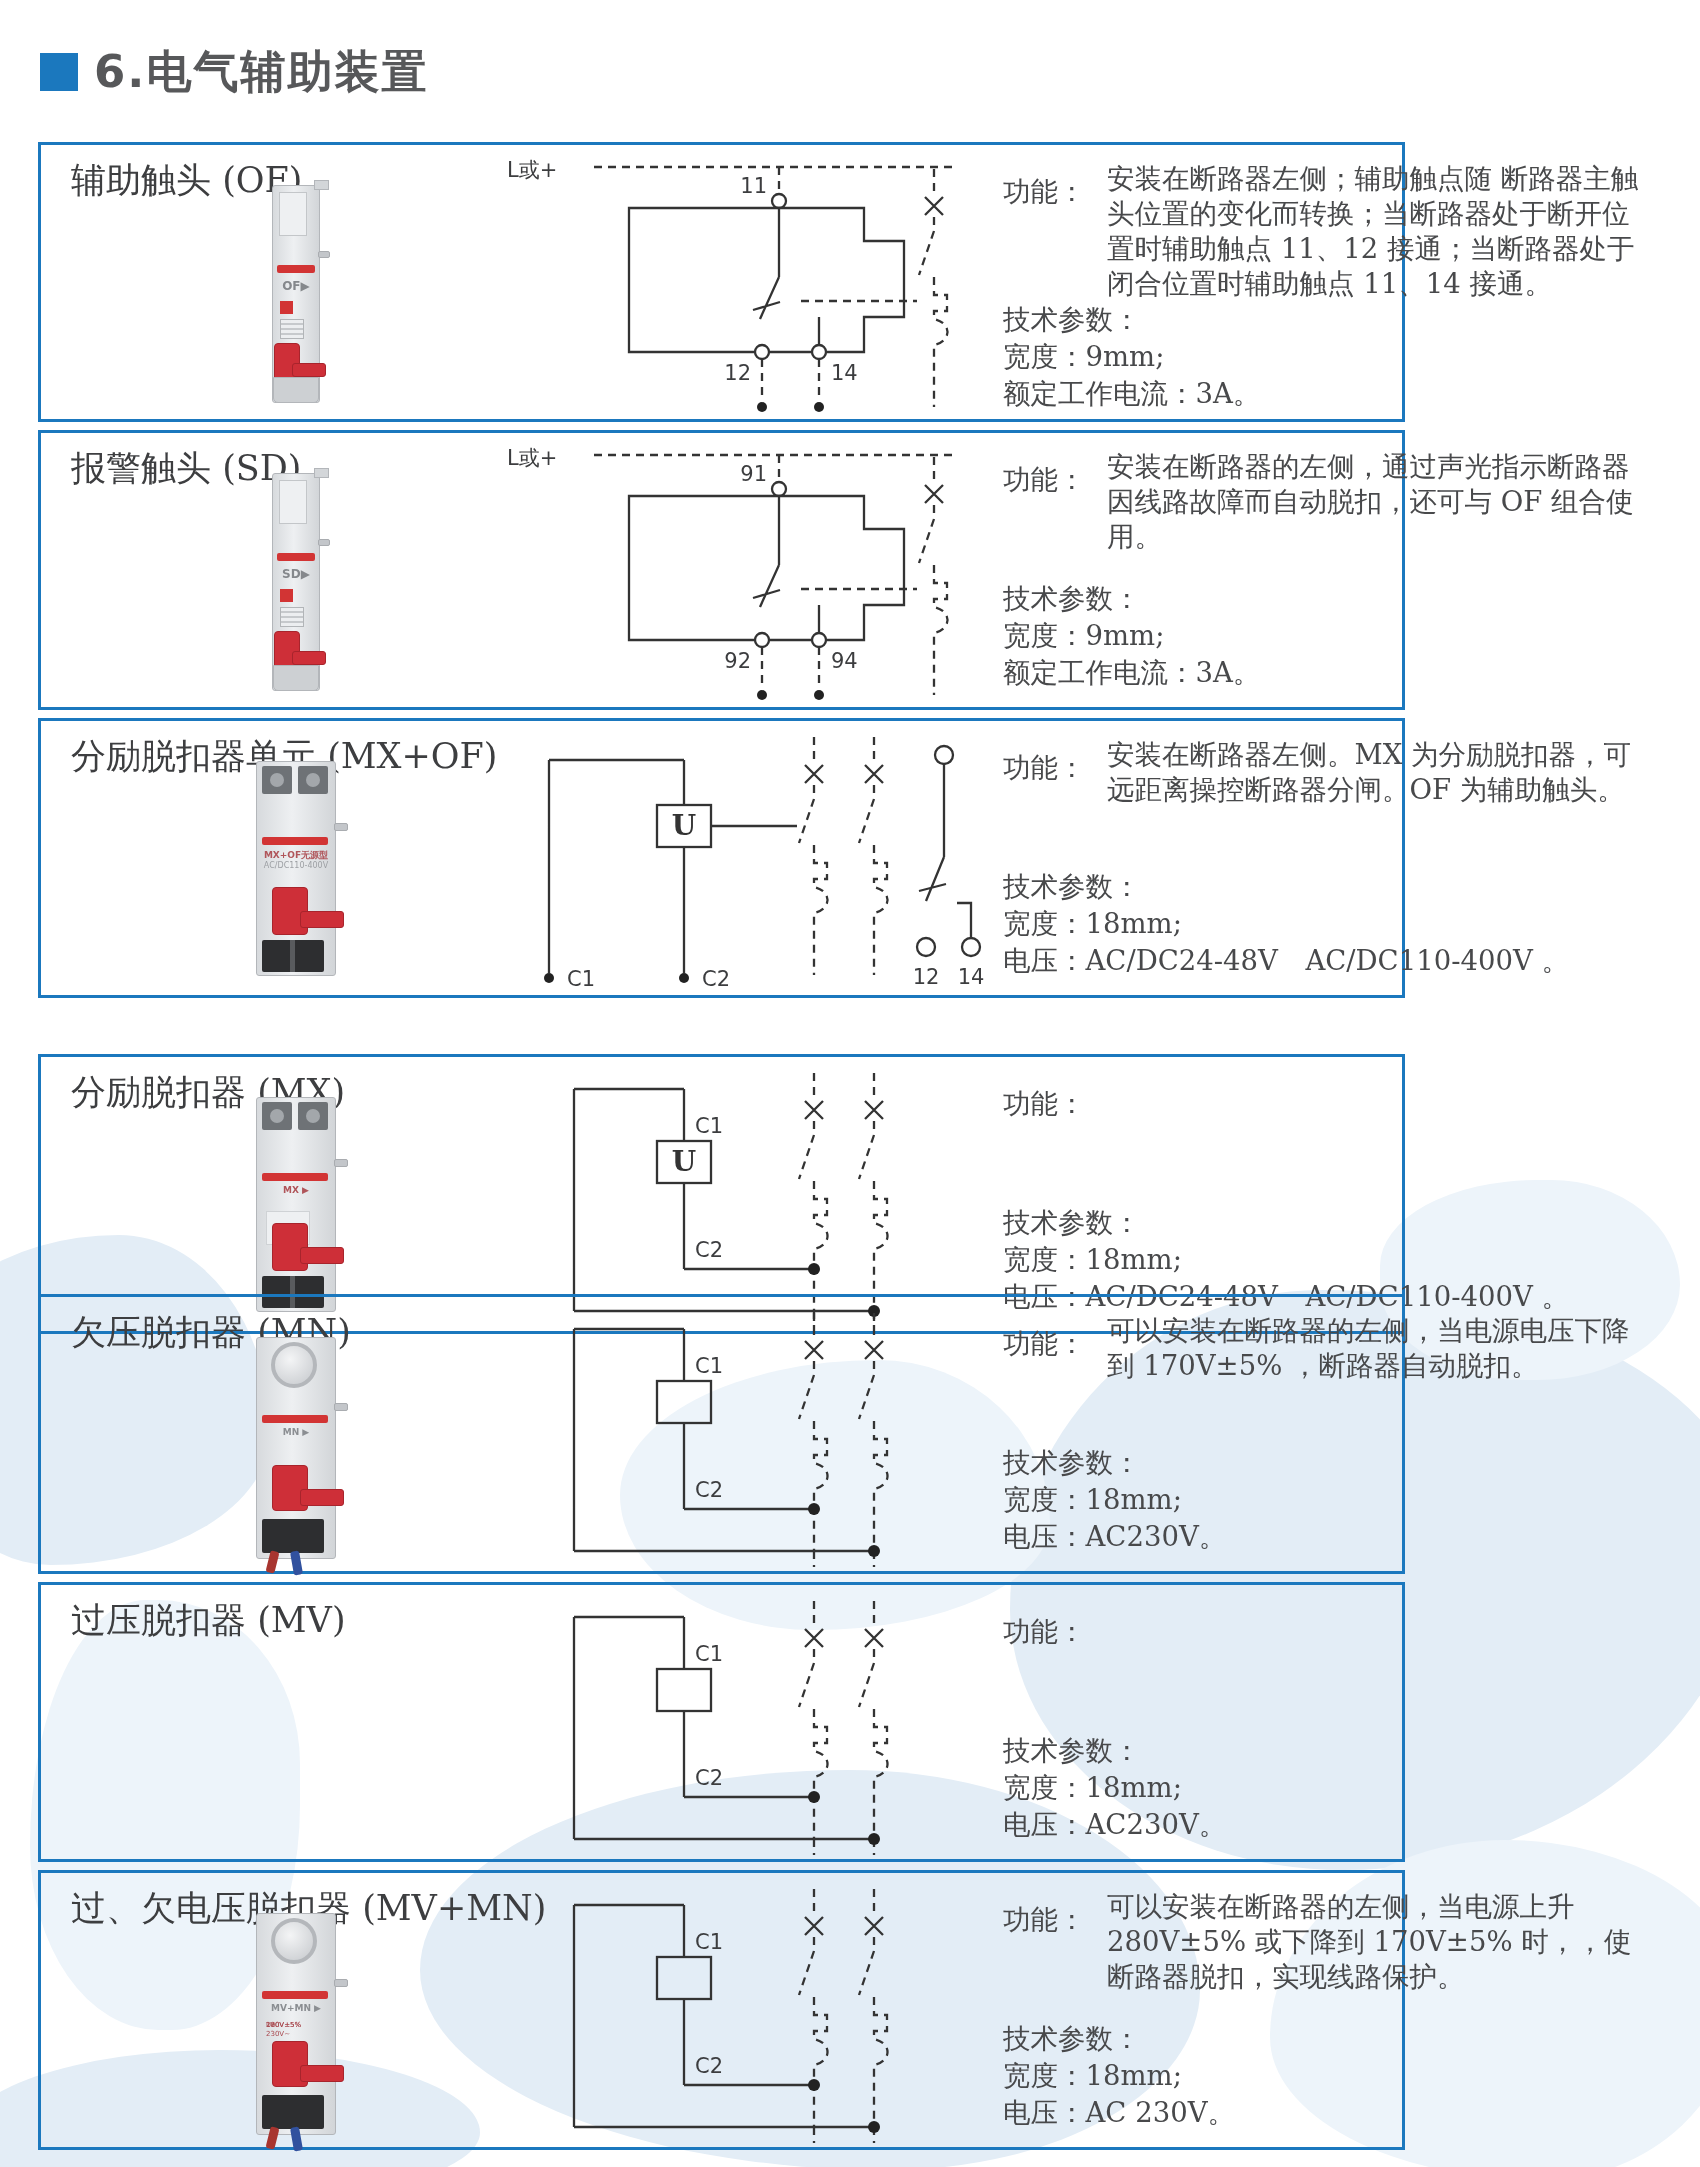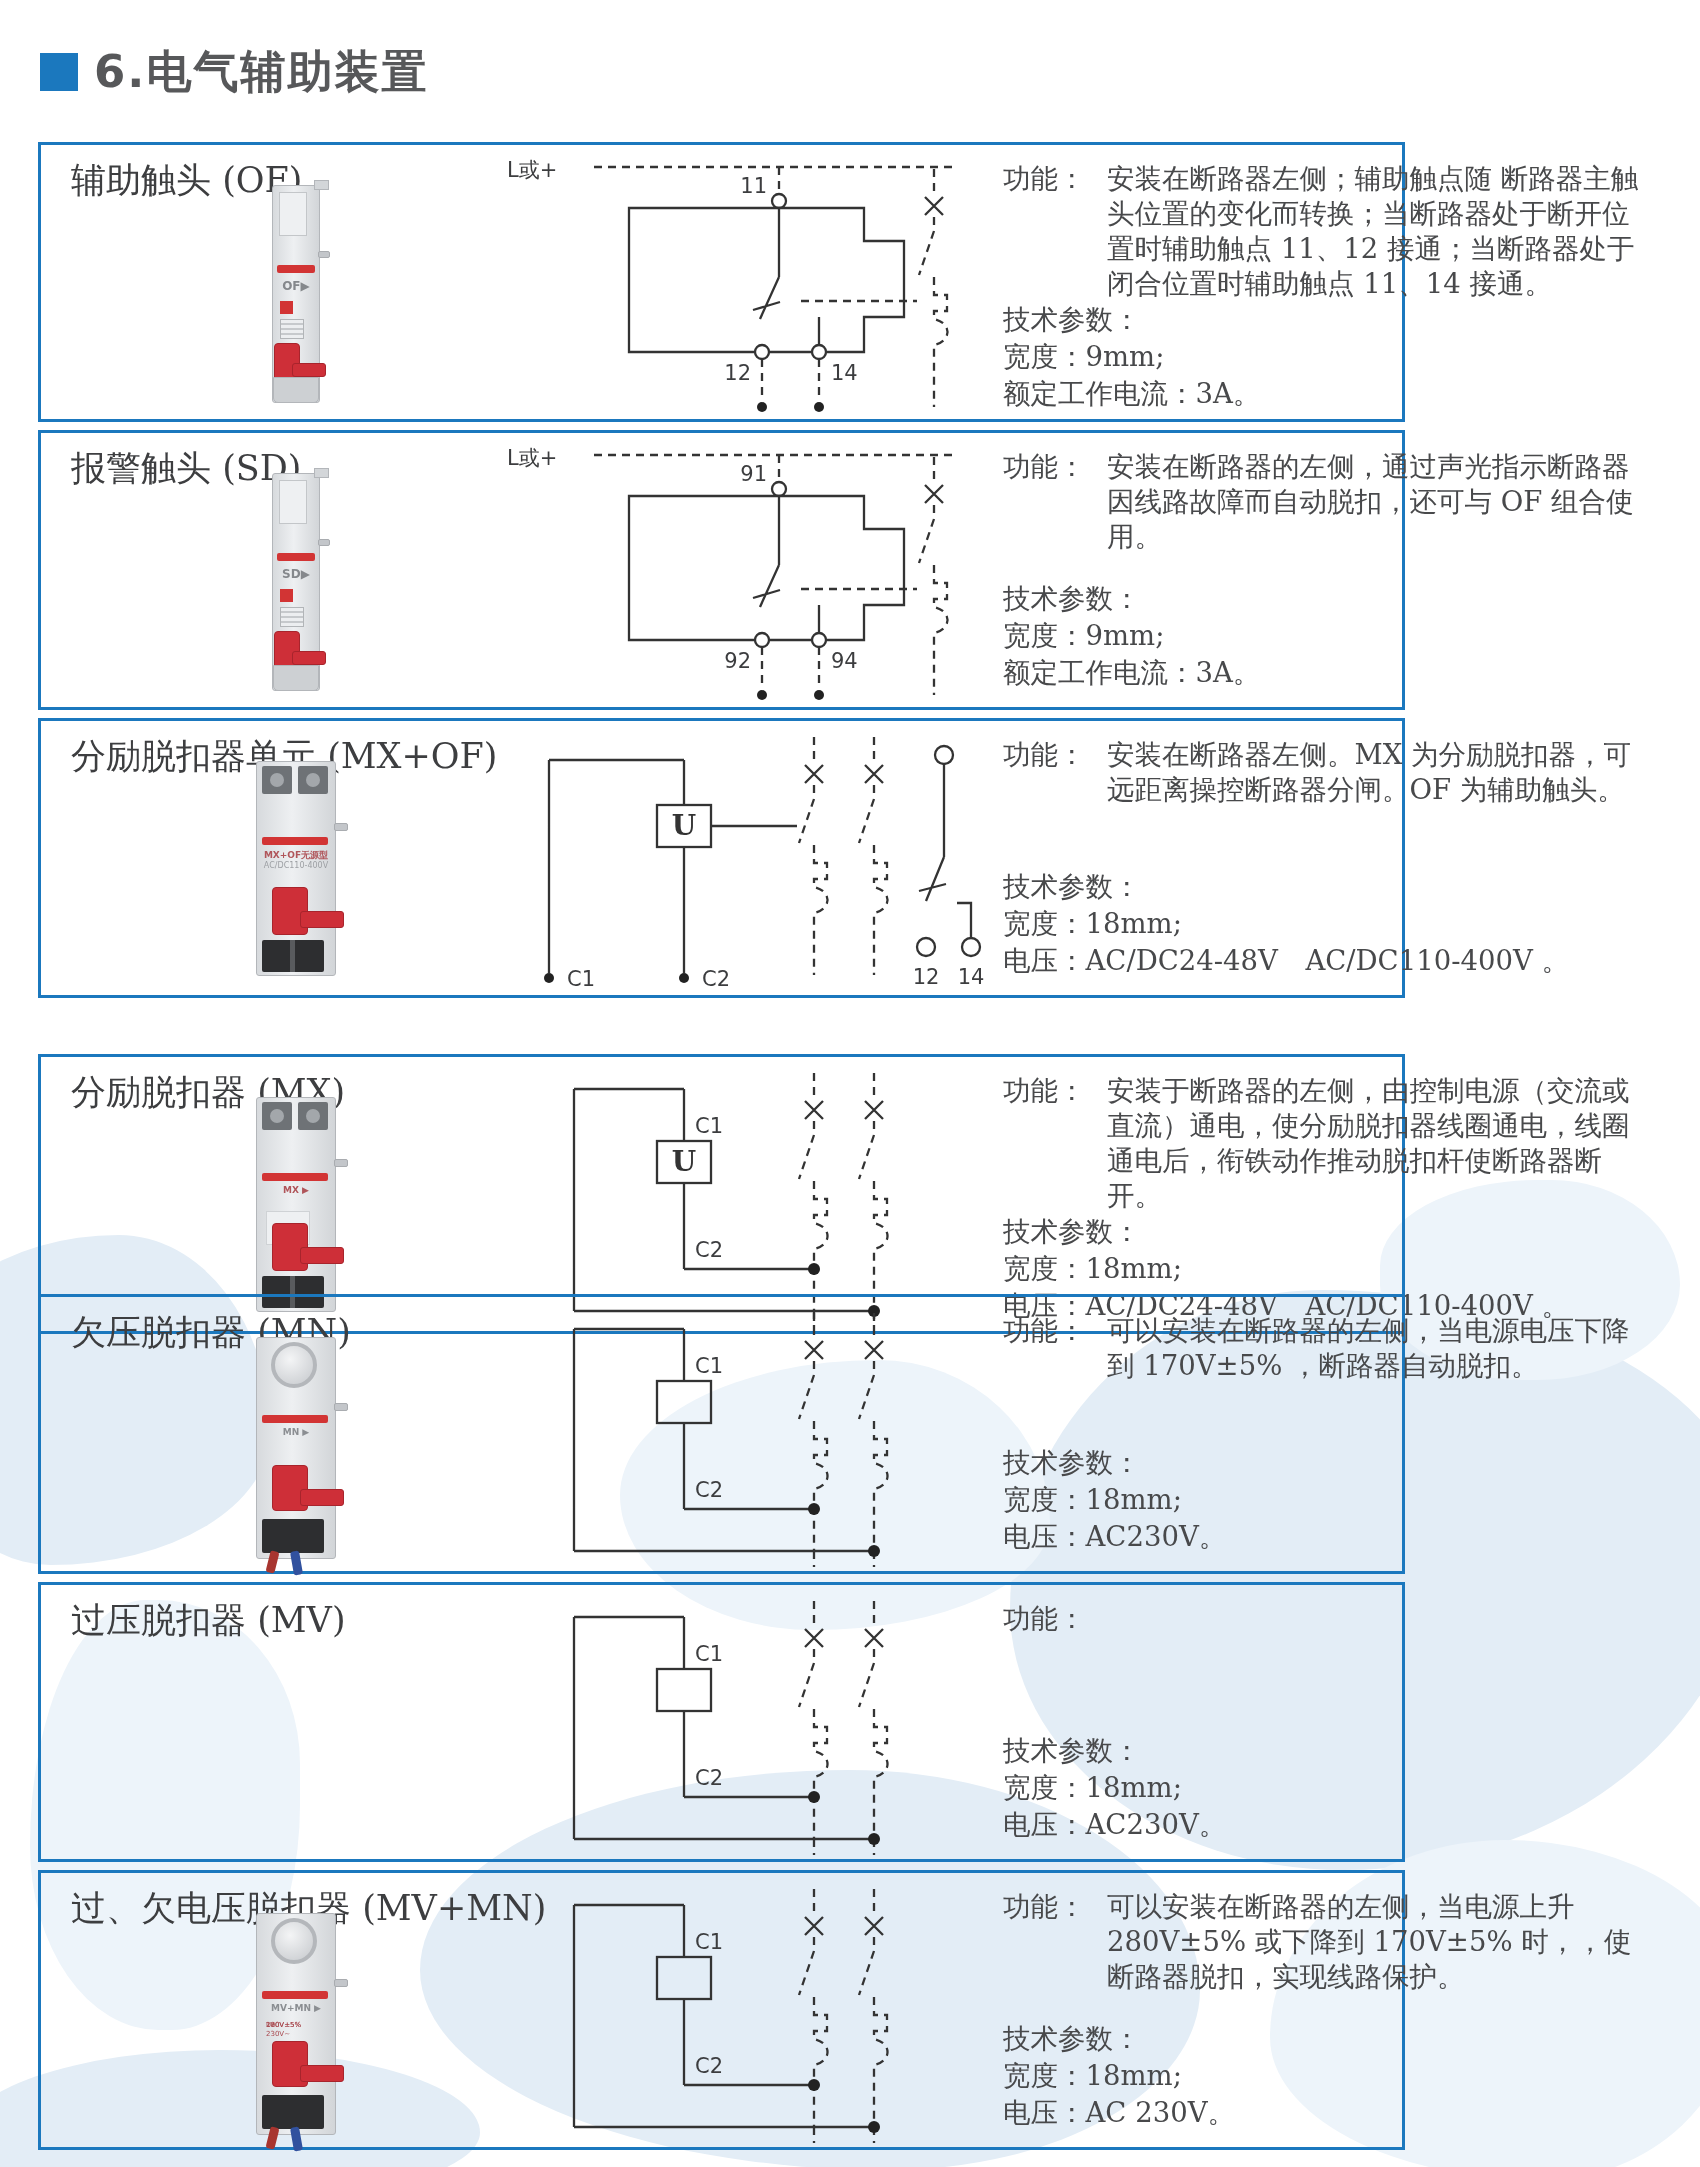--- a/index.html
+++ b/index.html
@@ -28,21 +28,21 @@
   .rowbox{position:absolute;left:38px;width:1367px;height:280px;border:3px solid #1b78be;
           box-sizing:border-box;z-index:1;background:transparent;}
   .r0{top:142px;} .r1{top:430px;} .r2{top:718px;} .r3{top:1054px;}
   .r4{top:1294px;} .r5{top:1582px;} .r6{top:1870px;}
 
   .rtitle{position:absolute;left:30px;top:12px;font-size:35px;color:#3d3e40;white-space:nowrap;}
 
   
   .txt{position:absolute;left:962px;top:8px;width:644px;height:258px;display:flex;flex-direction:column;}
   .func{display:flex;font-size:27.5px;line-height:35px;margin-top:8px;color:#48494b;}
-  .func .fl{flex:0 0 104px;white-space:nowrap;}
+  .func .fl{flex:0 0 104px;white-space:nowrap;margin-top:13px;}
   .func .fb{flex:1;}
   .tech{margin-top:auto;font-size:27.5px;line-height:37px;padding-bottom:8px;color:#48494b;}
 
   
   .diag{position:absolute;left:438px;top:4px;}
   .ln{stroke:#333;stroke-width:2.3;fill:none;}
   .dash{stroke:#333;stroke-width:2.3;fill:none;stroke-dasharray:8 6;}
   .term{fill:#fff;stroke:#333;stroke-width:2.3;}
   .dot{fill:#222;stroke:none;}
   .dtext{font-family:"DejaVu Sans",sans-serif;font-size:21px;fill:#3c3d3f;}
@@ -298,21 +298,20 @@
     <text class="dtext" x="216" y="196">C2</text>
     <use href="#pole" transform="translate(335,0)"></use>
     <use href="#pole" transform="translate(395,0)"></use>
     <path class="dash" d="M335,250 V266 M395,250 V266"></path>
     <circle class="dot" cx="335" cy="208" r="6"></circle>
     <circle class="dot" cx="395" cy="250" r="6"></circle>
   </svg>
   <div class="txt">
     <div class="func">
       <div class="fl">功能：</div>
-      <div class="fb">安装于断路器的左侧，由控制电源（交流或直流）通电，使分励脱扣器线圈通电，线圈通电后，衔铁动作推动脱扣杆使断路器断开。</div>
     </div>
     <div class="tech">
       <div>技术参数：</div>
       <div>宽度：18mm;</div>
       <div>电压：AC/DC24-48V　AC/DC110-400V 。</div>
     </div>
   </div>
 </div>
 
 <div class="rowbox r4">

